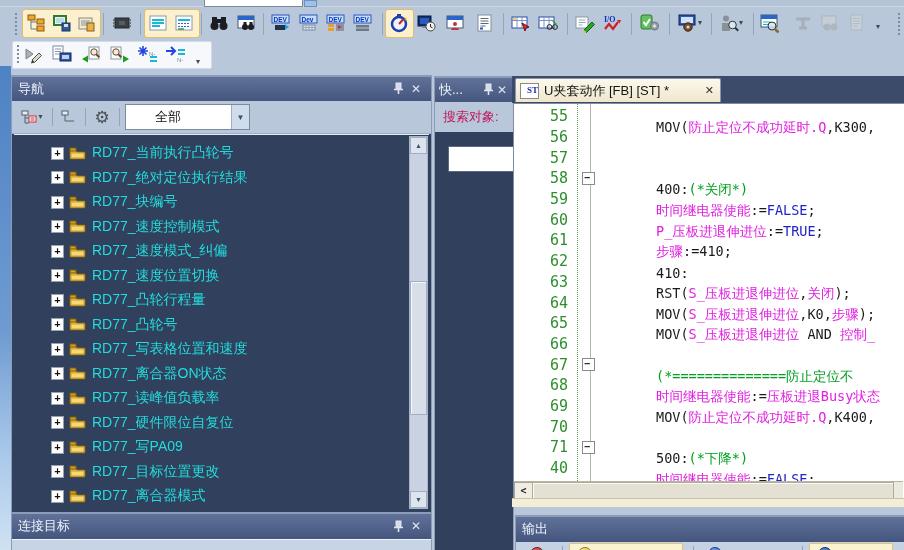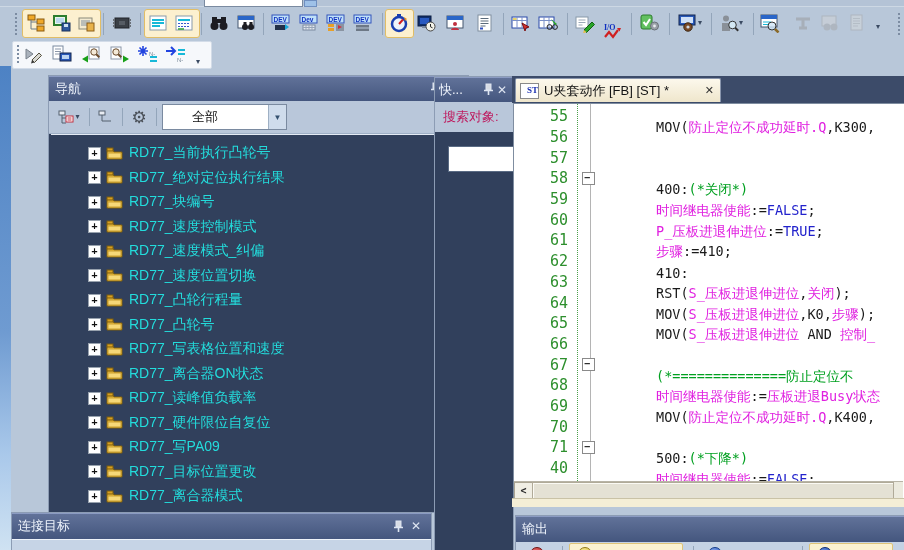--- a/index.html
+++ b/index.html
@@ -254,21 +254,21 @@
       </div>
     <div class="abs vsep" style="left:567px;top:6px;height:22px;"></div>
     <div class="abs tbtn" style="left:573px;top:4px;">
       <svg width="20" height="19">
           <rect x="1" y="3" width="12" height="11" fill="#fff" stroke="#8899aa"></rect>
           <path d="M3.5 6h7M3.5 8.5h7M3.5 11h4" stroke="#9aa8b8"></path>
           <path d="M9 16l8-8 2.5 2.5-8 8z" fill="#28a428" stroke="#126012"></path>
           <path d="M9 16l-1 3.5L11.5 18z" fill="#e8c048"></path>
         </svg>
       </div>
-    <div class="abs tbtn" style="left:601px;top:12px;">
+    <div class="abs tbtn" style="left:601px;top:4px;">
       <svg width="21" height="18">
           <text x="1" y="8" font-size="8" font-weight="bold" fill="#1030c0" font-family="Liberation Serif">I/O</text>
           <path d="M2 15l4-5 4 5 5-7" stroke="#d02020" stroke-width="2.2" fill="none"></path>
           <path d="M14 6l4 0-1.5 3.5z" fill="#d02020"></path>
         </svg>
       </div>
     <div class="abs vsep" style="left:631px;top:6px;height:22px;"></div>
     <div class="abs tbtn" style="left:638px;top:4px;">
       <svg width="20" height="18">
           <rect x="1" y="1" width="11" height="14" rx="2" fill="#62c060" stroke="#2c7c2c"></rect>
@@ -374,21 +374,21 @@
     <svg width="21" height="19">
         <path d="M1 6h9M6 2l4 4-4 4" stroke="#2244e0" stroke-width="2" fill="none"></path>
         <path d="M13 5h7M13 9h7" stroke="#18b8d8" stroke-width="1.8"></path>
         <text x="12" y="17" font-size="6" fill="#7a8a9a" font-family="Liberation Sans">N-</text>
       </svg>
     </div>
   <div class="abs ddm" style="left:196px;top:58px;">▾</div>
 
   <div class="abs wallpaper"></div>
 
-  <div class="abs dock" style="left:11px;top:75px;width:419px;height:436px;margin-left:37px;">
+  <div class="abs dock" style="left:11px;top:75px;width:419px;height:436px;">
     <div class="titlebar">
       <span class="t">导航</span>
       <span class="titleicon">
         <svg width="11" height="13" style="margin:0 auto">
             <rect x="3" y="1" width="5" height="6" fill="#d8dce4" stroke="#dfe6f2"></rect>
             <path d="M1 7.5h9M5.5 8v4" stroke="#dfe6f2" stroke-width="1.6"></path>
           </svg>
         </span>
       <span class="titleicon">✕</span>
     </div>

